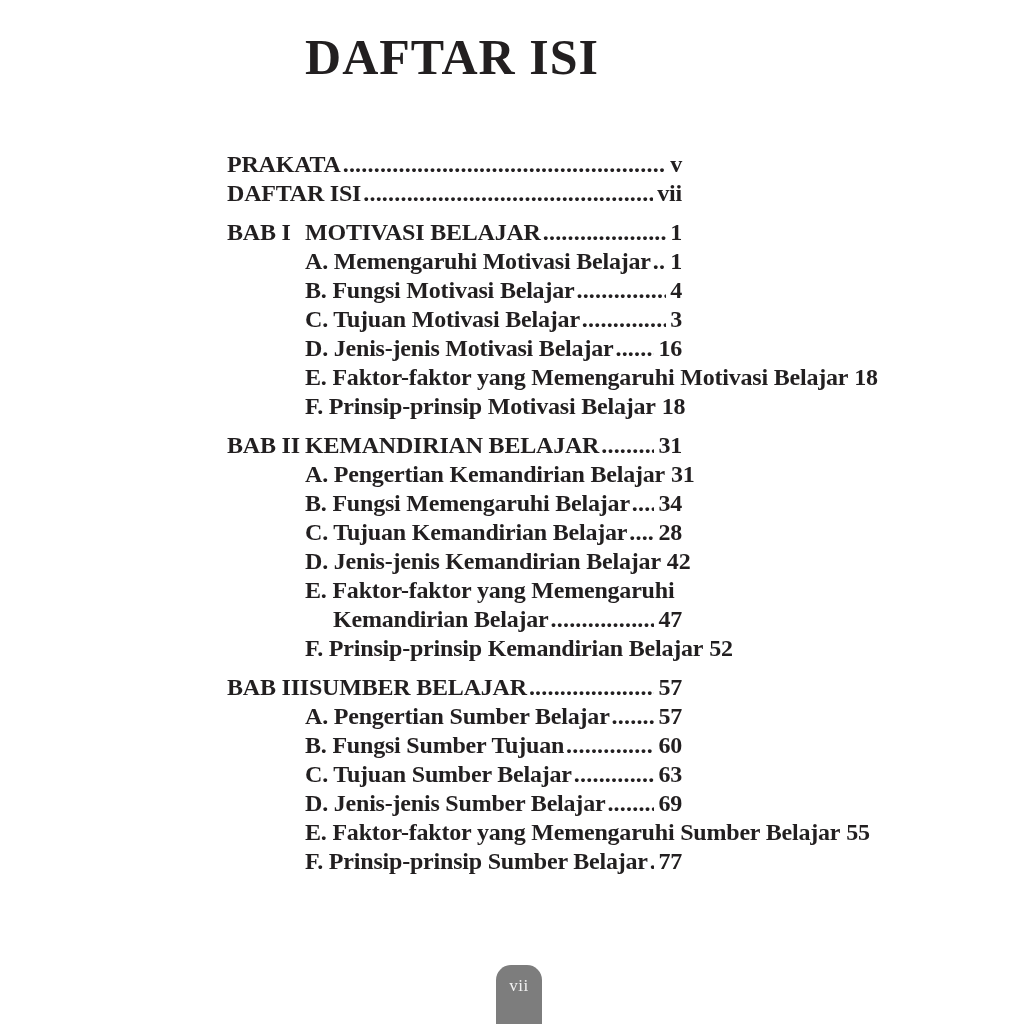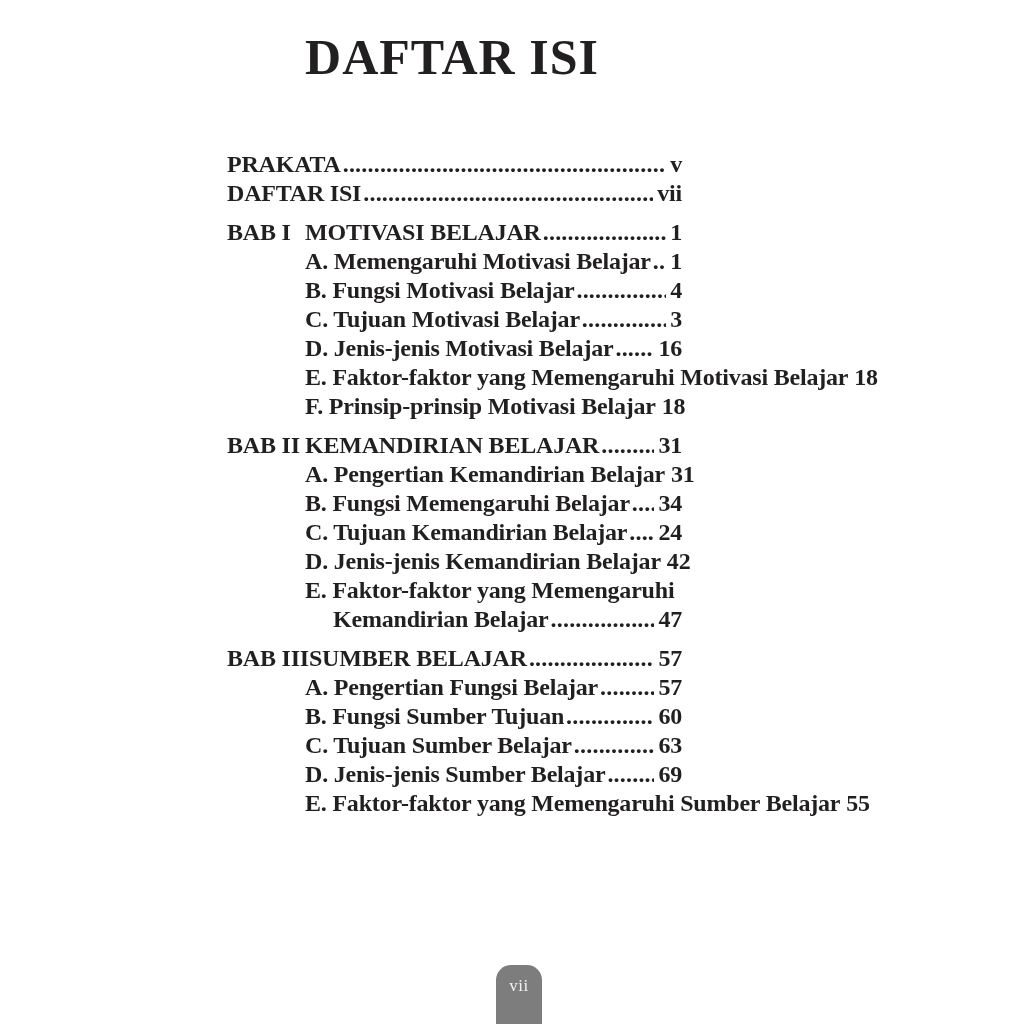--- a/index.html
+++ b/index.html
@@ -138,45 +138,50 @@
       <span class="pg">31</span>
     </div>
     <div class="row item">
       <span class="t">B. Fungsi Memengaruhi Belajar</span>
       <span class="leader"></span>
       <span class="pg">34</span>
     </div>
     <div class="row item">
       <span class="t">C. Tujuan Kemandirian Belajar</span>
       <span class="leader"></span>
-      <span class="pg">24</span>
+      <span class="pg">28</span>
     </div>
     <div class="row item">
       <span class="t">D. Jenis-jenis Kemandirian Belajar</span>
       <span class="leader"></span>
       <span class="pg">42</span>
     </div>
 
     <div class="row item">
       <span class="t">E. Faktor-faktor yang Memengaruhi</span>
     </div>
     <div class="row item wrap2">
       <span class="t">Kemandirian Belajar</span>
       <span class="leader"></span>
       <span class="pg">47</span>
+    </div>
+    <div class="row item">
+      <span class="t">F. Prinsip-prinsip Kemandirian Belajar</span>
+      <span class="leader"></span>
+      <span class="pg">52</span>
     </div>
 
     <div class="row chapter">
       <span class="bab">BAB III</span>
       <span class="t">SUMBER BELAJAR</span>
       <span class="leader"></span>
       <span class="pg">57</span>
     </div>
     <div class="row item">
-      <span class="t">A. Pengertian Fungsi Belajar</span>
+      <span class="t">A. Pengertian Sumber Belajar</span>
       <span class="leader"></span>
       <span class="pg">57</span>
     </div>
     <div class="row item">
       <span class="t">B. Fungsi Sumber Tujuan</span>
       <span class="leader"></span>
       <span class="pg">60</span>
     </div>
     <div class="row item">
       <span class="t">C. Tujuan Sumber Belajar</span>
@@ -185,20 +190,25 @@
     </div>
     <div class="row item">
       <span class="t">D. Jenis-jenis Sumber Belajar</span>
       <span class="leader"></span>
       <span class="pg">69</span>
     </div>
     <div class="row item">
       <span class="t">E. Faktor-faktor yang Memengaruhi Sumber Belajar</span>
       <span class="leader"></span>
       <span class="pg">55</span>
+    </div>
+    <div class="row item">
+      <span class="t">F. Prinsip-prinsip Sumber Belajar</span>
+      <span class="leader"></span>
+      <span class="pg">77</span>
     </div>
 
   </div>
 
   <div class="footer-tab">
     <span>vii</span>
   </div>
 
 </div>
 

